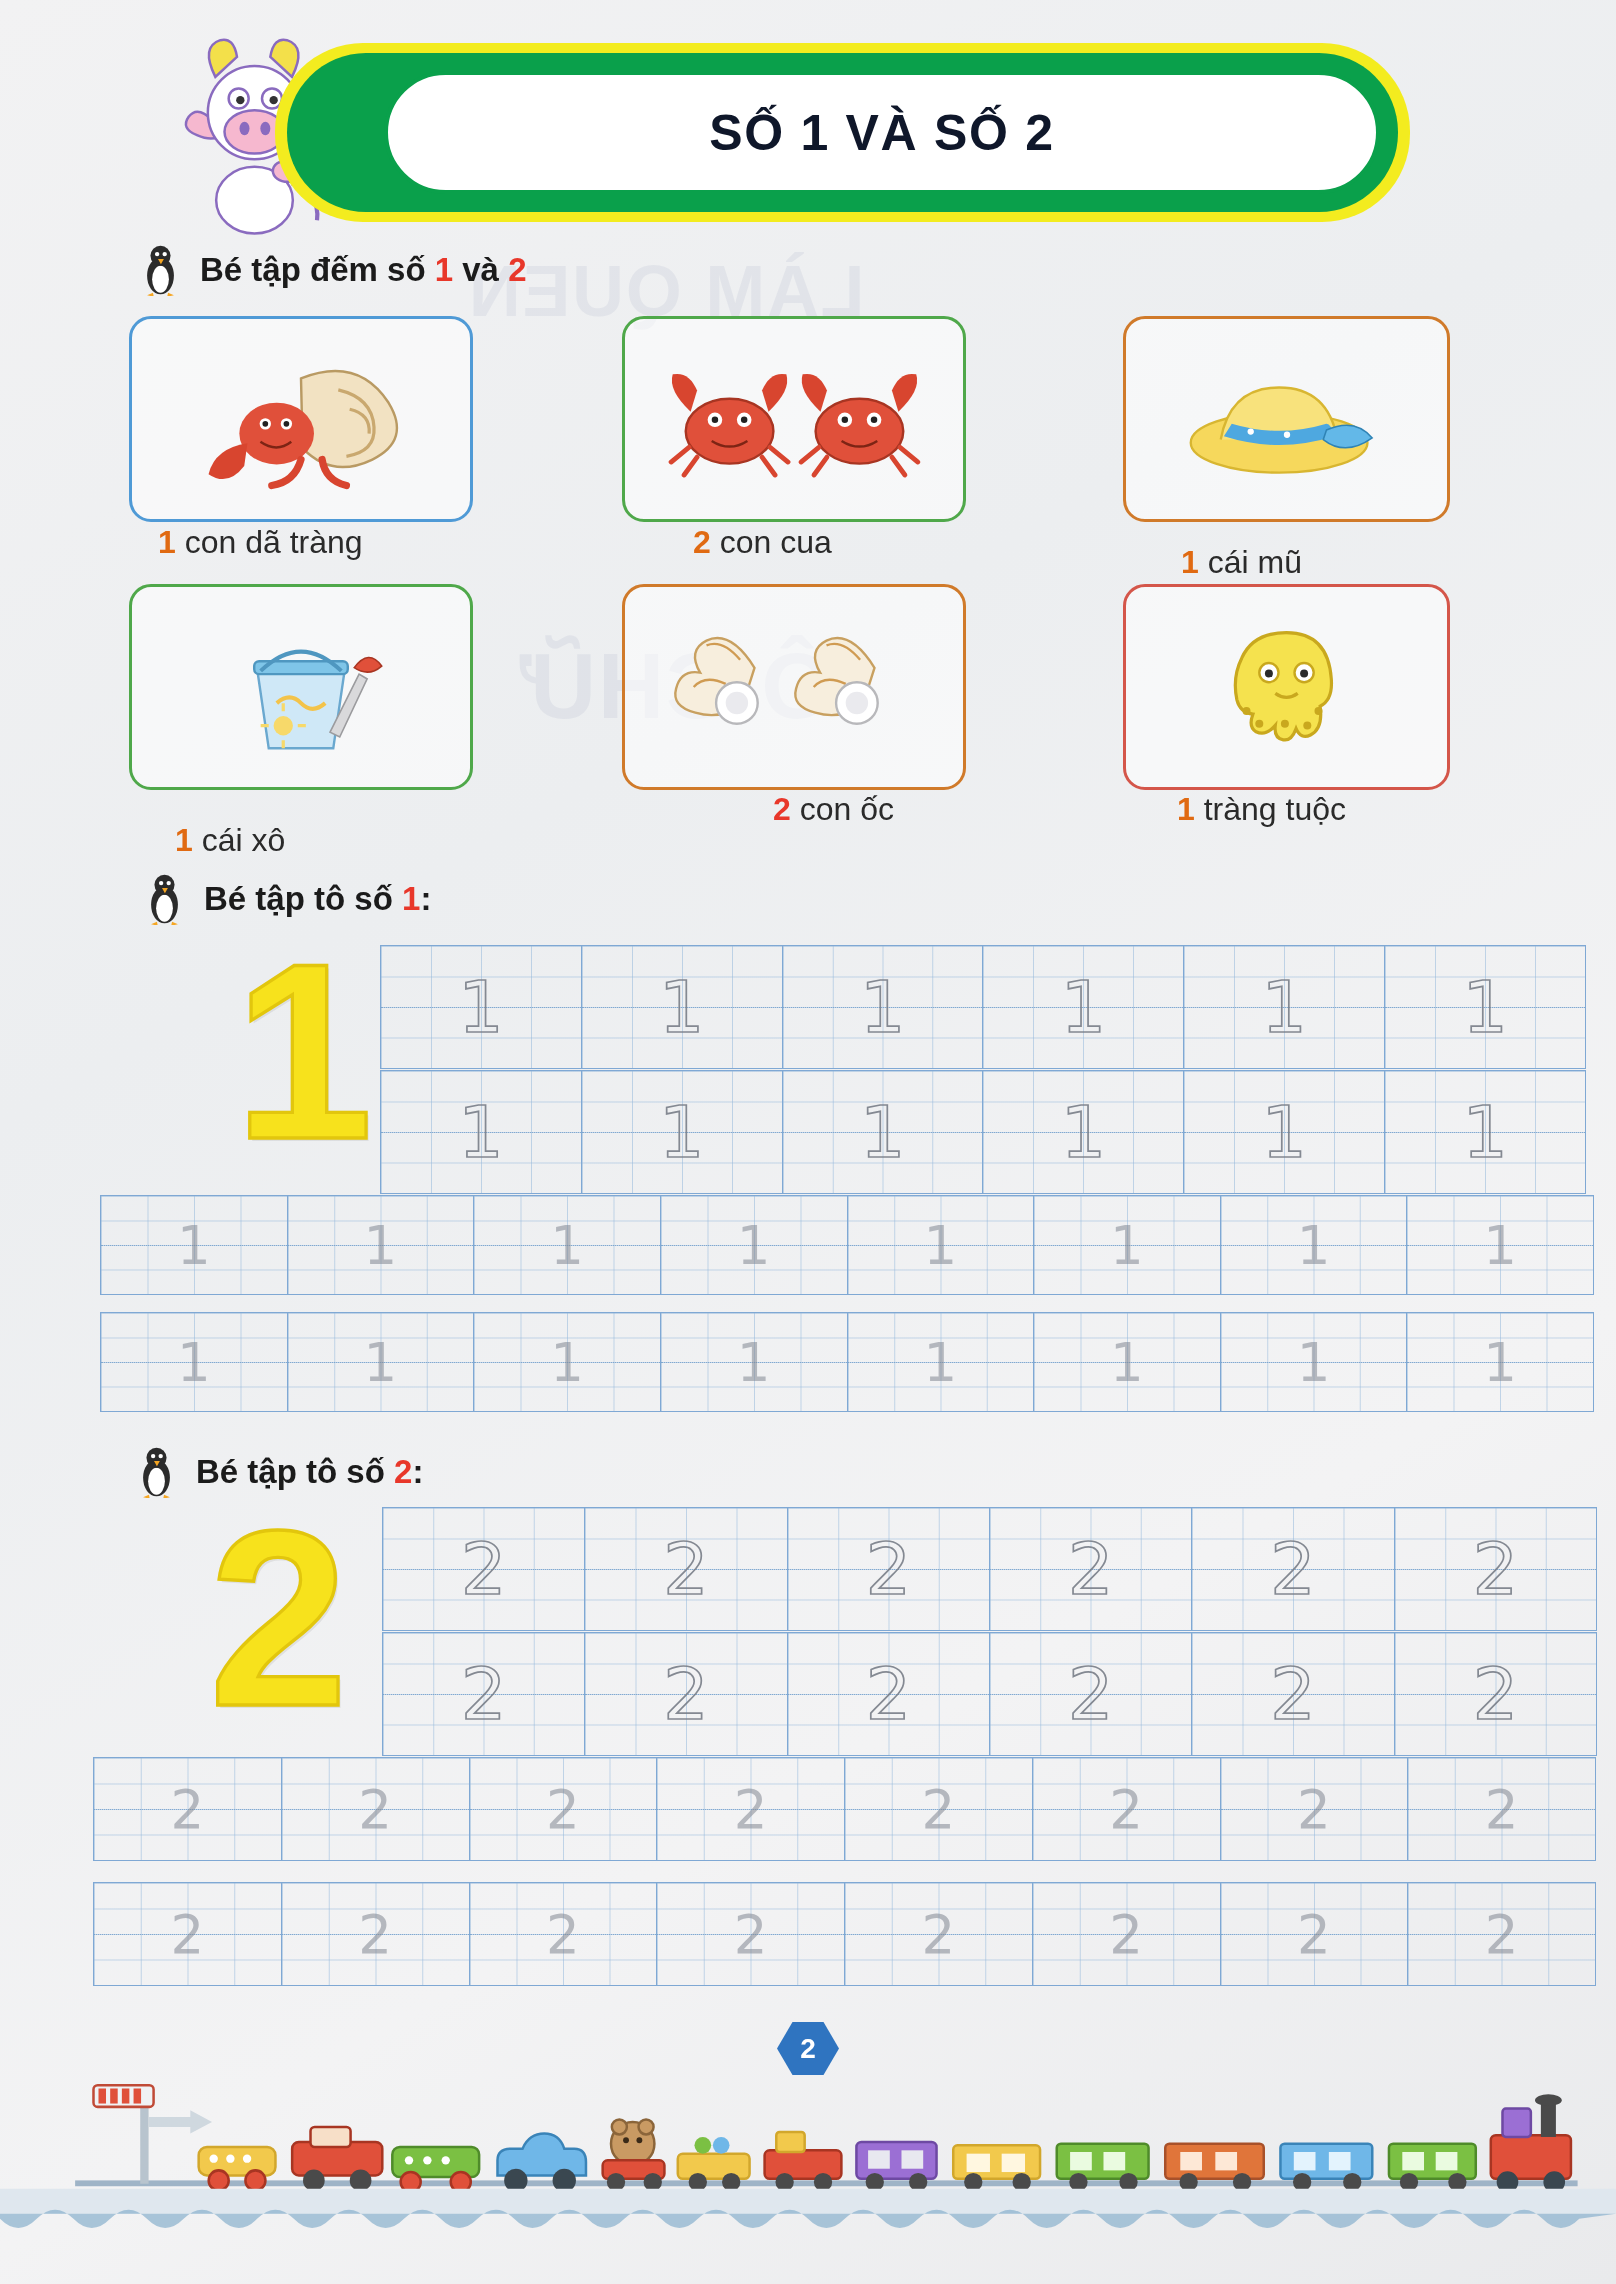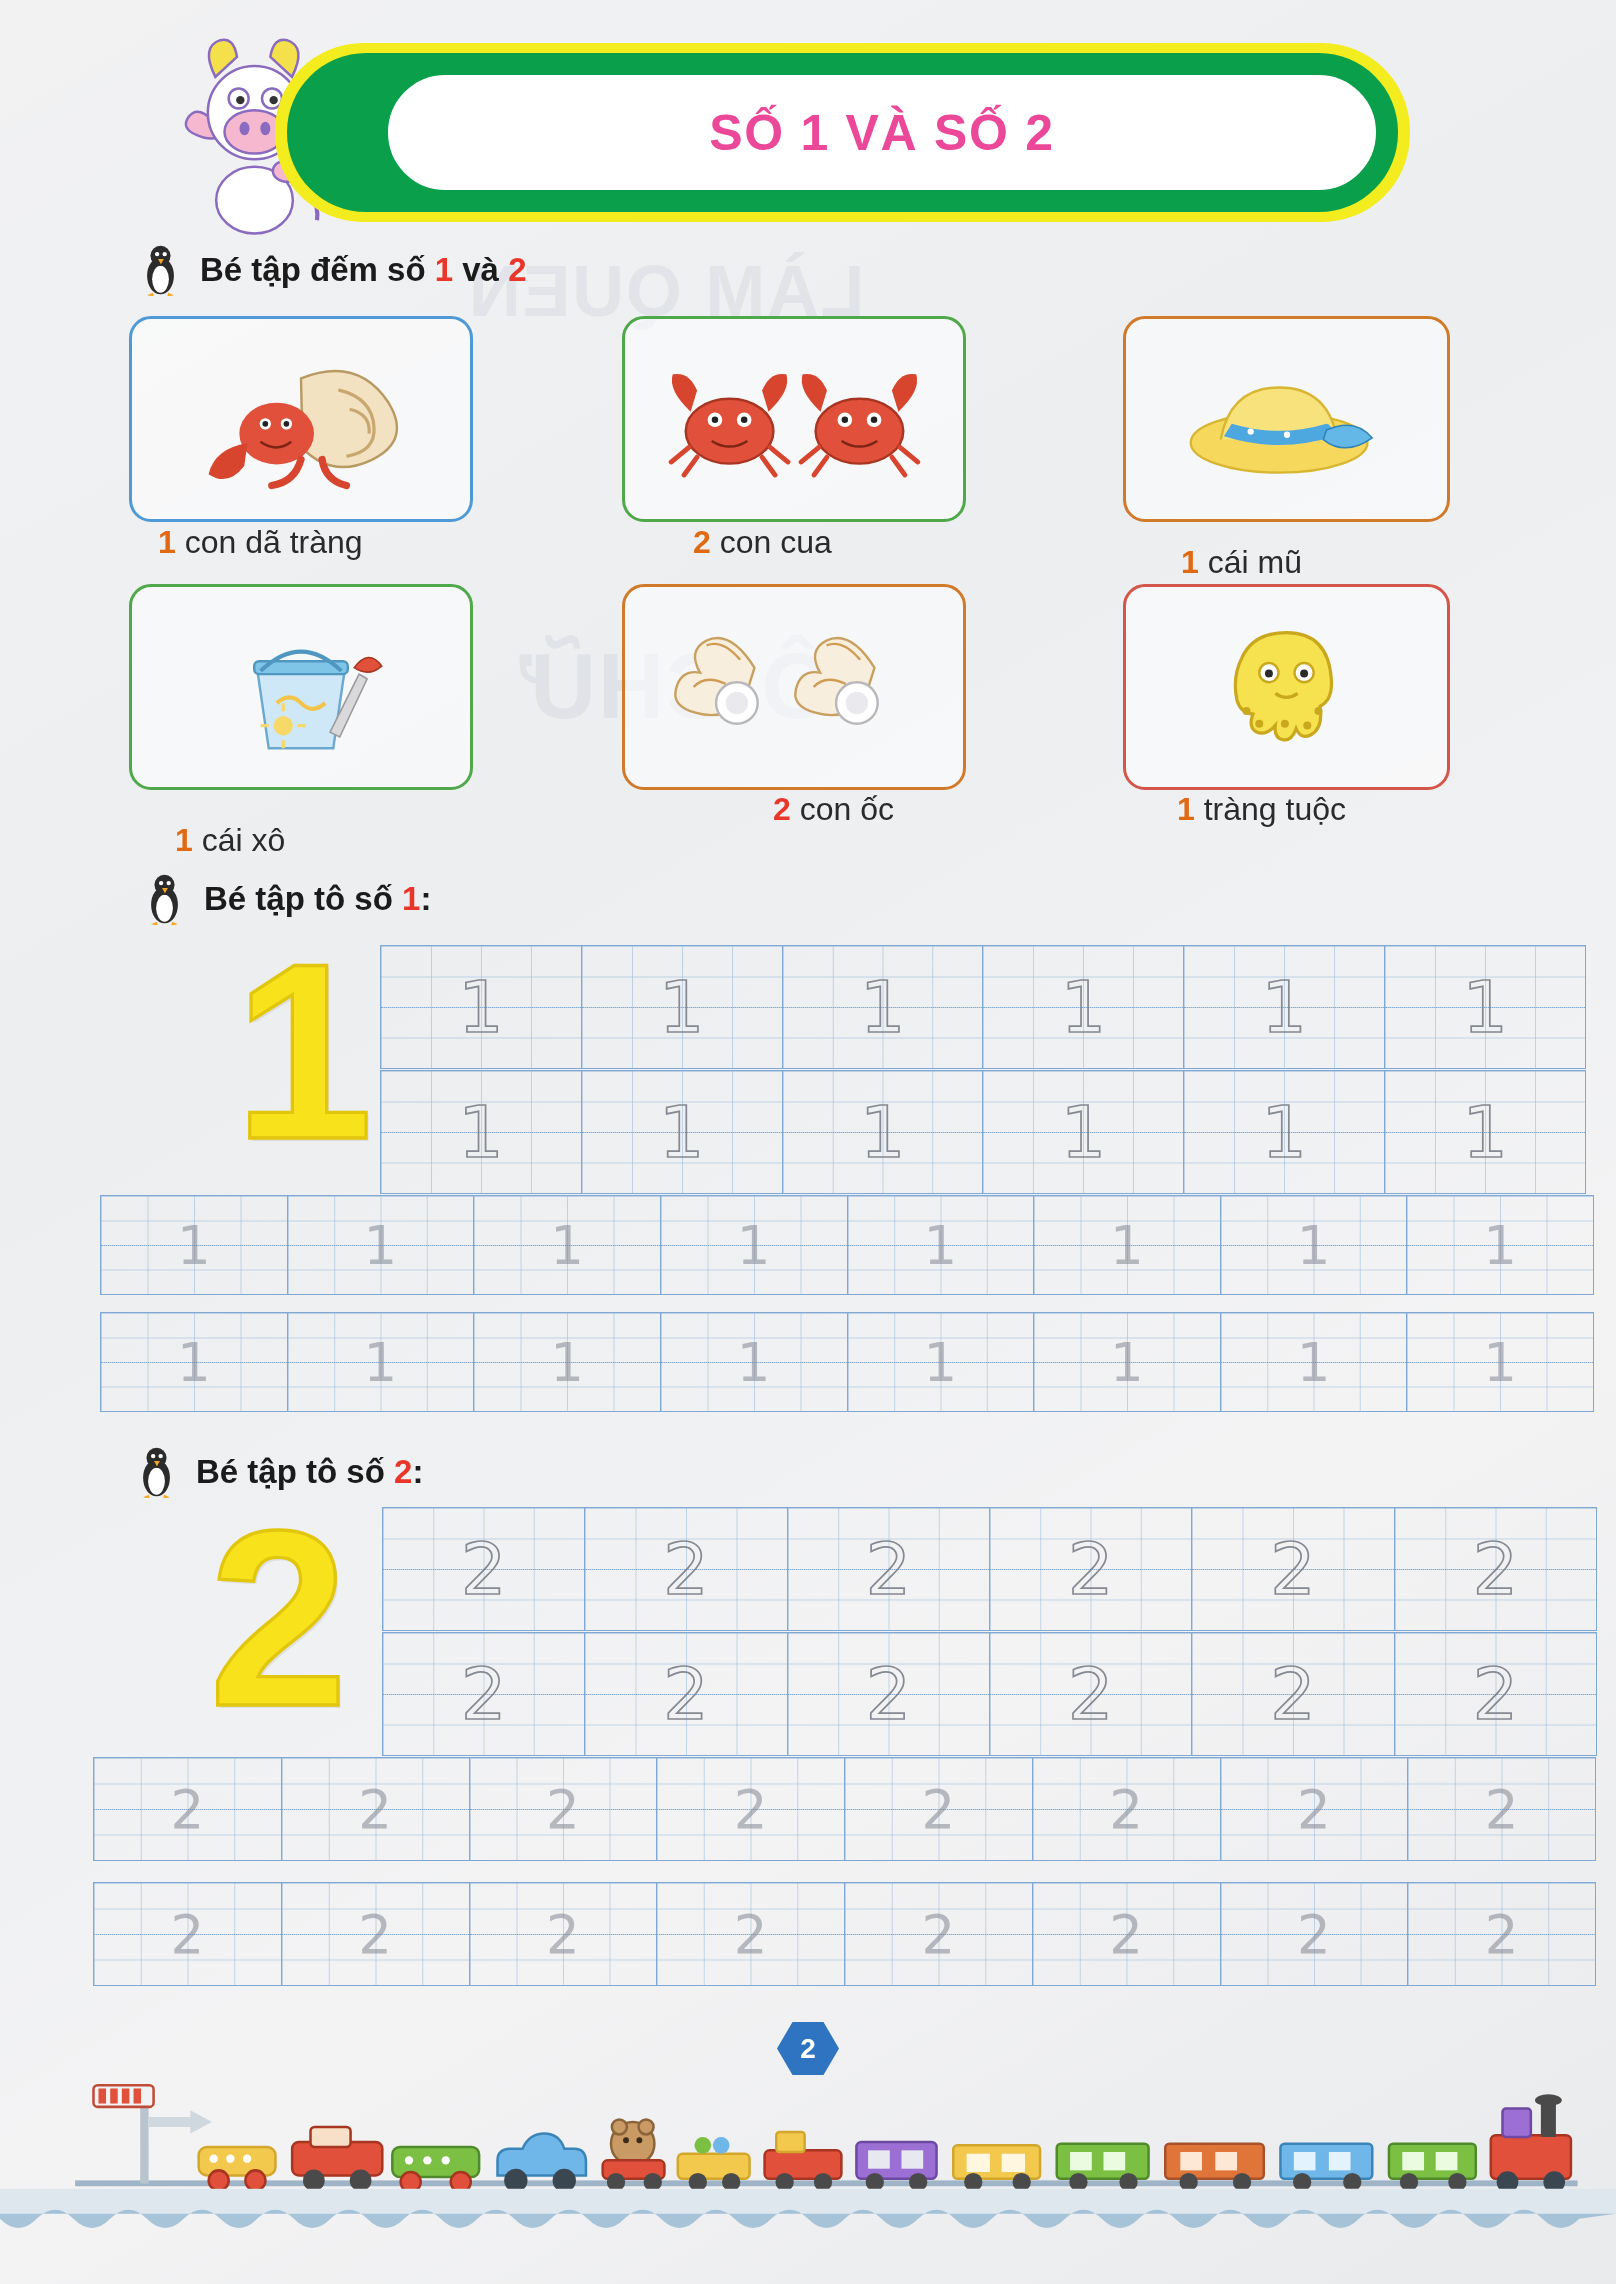--- a/index.html
+++ b/index.html
@@ -56,21 +56,21 @@
     position: absolute;
     left: 109px; top: 28px; right: 30px; bottom: 28px;
     background: #ffffff;
     border: 4.2px solid #0aa04b;
     border-radius: 63px;
     display: flex;
     align-items: center;
     justify-content: center;
   }
   #banner .title {
-    color: #ec4899;
+    color: #0f172a;
     font-size: 50px;
     font-weight: 800;
     letter-spacing: 1.7px;
     white-space: nowrap;
   }
 
   
   #cow {
     position: absolute;
     left: 167px;

